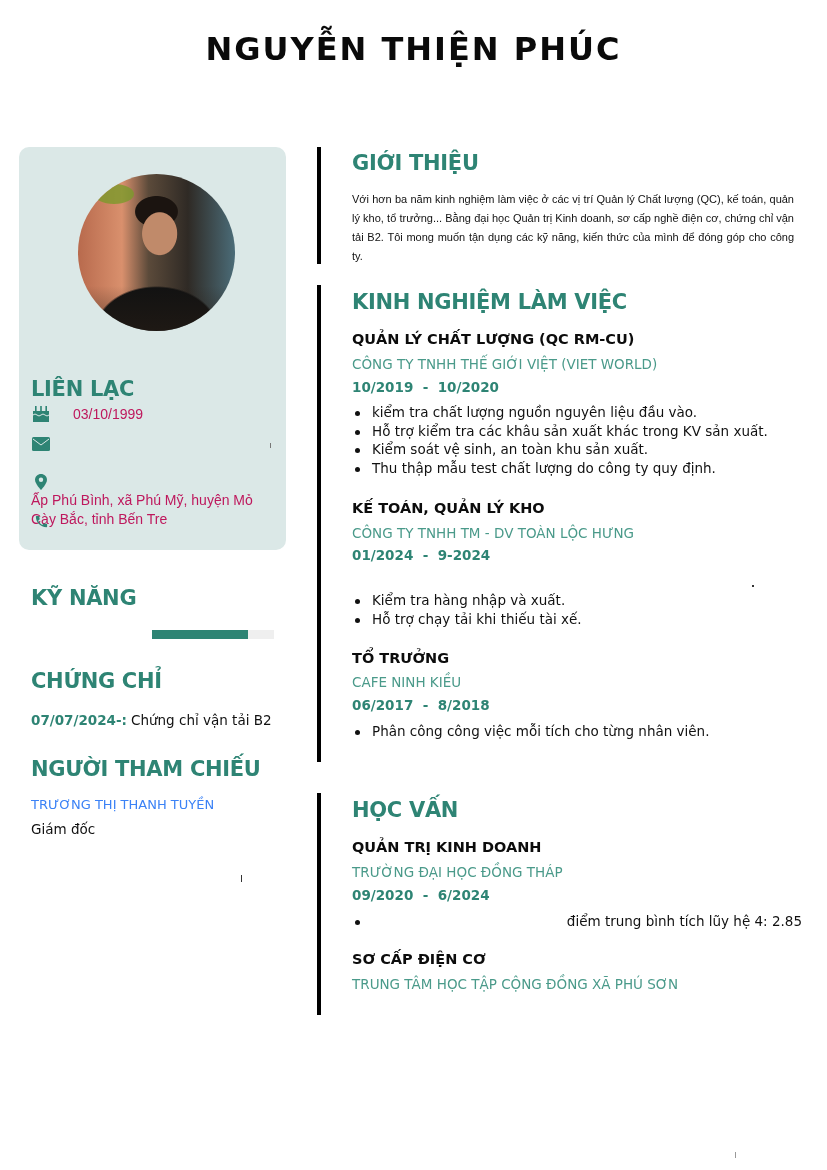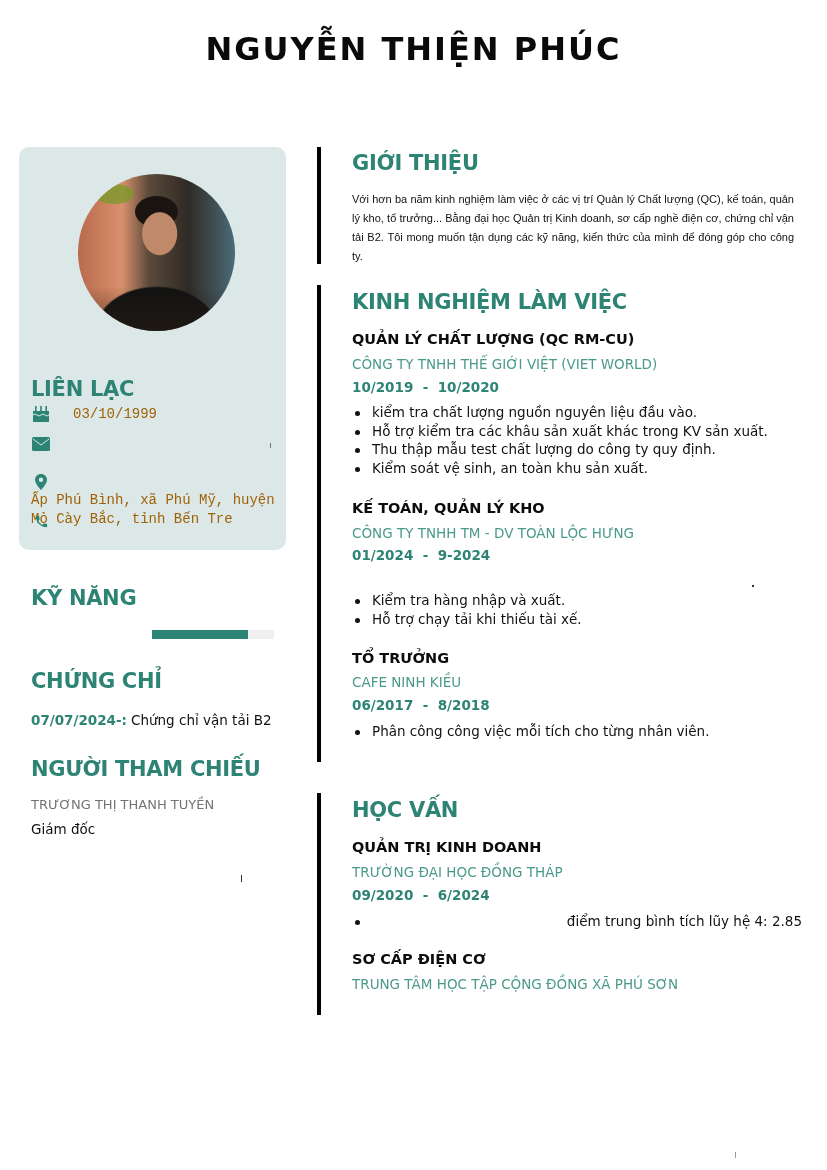--- a/index.html
+++ b/index.html
@@ -34,30 +34,30 @@
     content: ""; position: absolute; left: 0; right: 0; bottom: 0; height: 45px;
     background: linear-gradient(180deg, transparent, rgba(40,30,22,.55));
   }
 
   .sec-heading-left {
     position: absolute; left: 31px; font-size: 21px; font-weight: bold; color: #2e8474;
     font-family: "DejaVu Sans", sans-serif; letter-spacing: -0.3px;
   }
   .contact-row { position: absolute; left: 31px; width: 245px; display: flex; align-items: flex-start; }
   .contact-row .ico { width: 20px; height: 18px; margin-right: 22px; color: #2e8474; display: flex; align-items: center; justify-content: center; }
-  .contact-row .txt { font-size: 14px; line-height: 19px; color: #a16207; font-family: Liberation Mono, monospace; }
+  .contact-row .txt { font-size: 14px; line-height: 19px; color: #be185d; font-family: Liberation Sans, sans-serif; }
 
   .skill-bar { position: absolute; left: 152px; top: 630px; width: 122px; height: 9px; background: #efefef; }
   .skill-bar .fill { height: 100%; background: #2e8474; }
 
   .cert-line { position: absolute; left: 31px; top: 712px; font-size: 13.5px; font-family: "DejaVu Sans", sans-serif; }
   .cert-date { color: #2e8474; font-weight: bold; }
   .cert-name { color: #111; margin-left: 4px; }
 
-  .ref-name { position: absolute; left: 31px; top: 797px; font-size: 13px; color: #737373; font-family: "DejaVu Sans", sans-serif; }
+  .ref-name { position: absolute; left: 31px; top: 797px; font-size: 13px; color: #3b82f6; font-family: "DejaVu Sans", sans-serif; }
   .ref-role { position: absolute; left: 31px; top: 821px; font-size: 13.5px; color: #111; font-family: "DejaVu Sans", sans-serif; }
 
   
   .vbar { position: absolute; left: 317px; width: 4px; background: #000; }
   .sec-heading-right {
     position: absolute; left: 352px; font-size: 21px; font-weight: bold; color: #2e8474;
     font-family: "DejaVu Sans", sans-serif; letter-spacing: -0.3px;
   }
   .intro-text {
     position: absolute; left: 352px; top: 190px; width: 442px; font-size: 11px; line-height: 19px;
@@ -147,22 +147,22 @@
 <div class="intro-text">Với hơn ba năm kinh nghiệm làm việc ở các vị trí Quản lý Chất lượng (QC), kế toán, quản lý kho, tổ trưởng... Bằng đại học Quản trị Kinh doanh, sơ cấp nghề điện cơ, chứng chỉ vận tải B2. Tôi mong muốn tận dụng các kỹ năng, kiến thức của mình để đóng góp cho công ty.</div>
 
 <div class="sec-heading-right" style="top:290px;">KINH NGHIỆM LÀM VIỆC</div>
 
 <div class="job-title" style="top:331px;">QUẢN LÝ CHẤT LƯỢNG (QC RM-CU)</div>
 <div class="job-company" style="top:356px;">CÔNG TY TNHH THẾ GIỚI VIỆT (VIET WORLD)</div>
 <div class="job-date" style="top:379px;white-space:pre;">10/2019  -  10/2020</div>
 <ul class="bullets" style="top:403px;">
   <li>kiểm tra chất lượng nguồn nguyên liệu đầu vào.</li>
   <li>Hỗ trợ kiểm tra các khâu sản xuất khác trong KV sản xuất.</li>
+  <li>Kiểm soát vệ sinh, an toàn khu sản xuất.</li>
   <li>Thu thập mẫu test chất lượng do công ty quy định.</li>
-  <li>Kiểm soát vệ sinh, an toàn khu sản xuất.</li>
 </ul>
 
 <div class="job-title" style="top:500px;">KẾ TOÁN, QUẢN LÝ KHO</div>
 <div class="job-company" style="top:525px;">CÔNG TY TNHH TM - DV TOÀN LỘC HƯNG</div>
 <div class="job-date" style="top:547px;white-space:pre;">01/2024  -  9-2024</div>
 <div class="speck" style="left:752px;top:585px;width:2px;height:2px;background:#333;"></div>
 <ul class="bullets" style="top:591px;">
   <li>Kiểm tra hàng nhập và xuất.</li>
   <li>Hỗ trợ chạy tải khi thiếu tài xế.</li>
 </ul>

